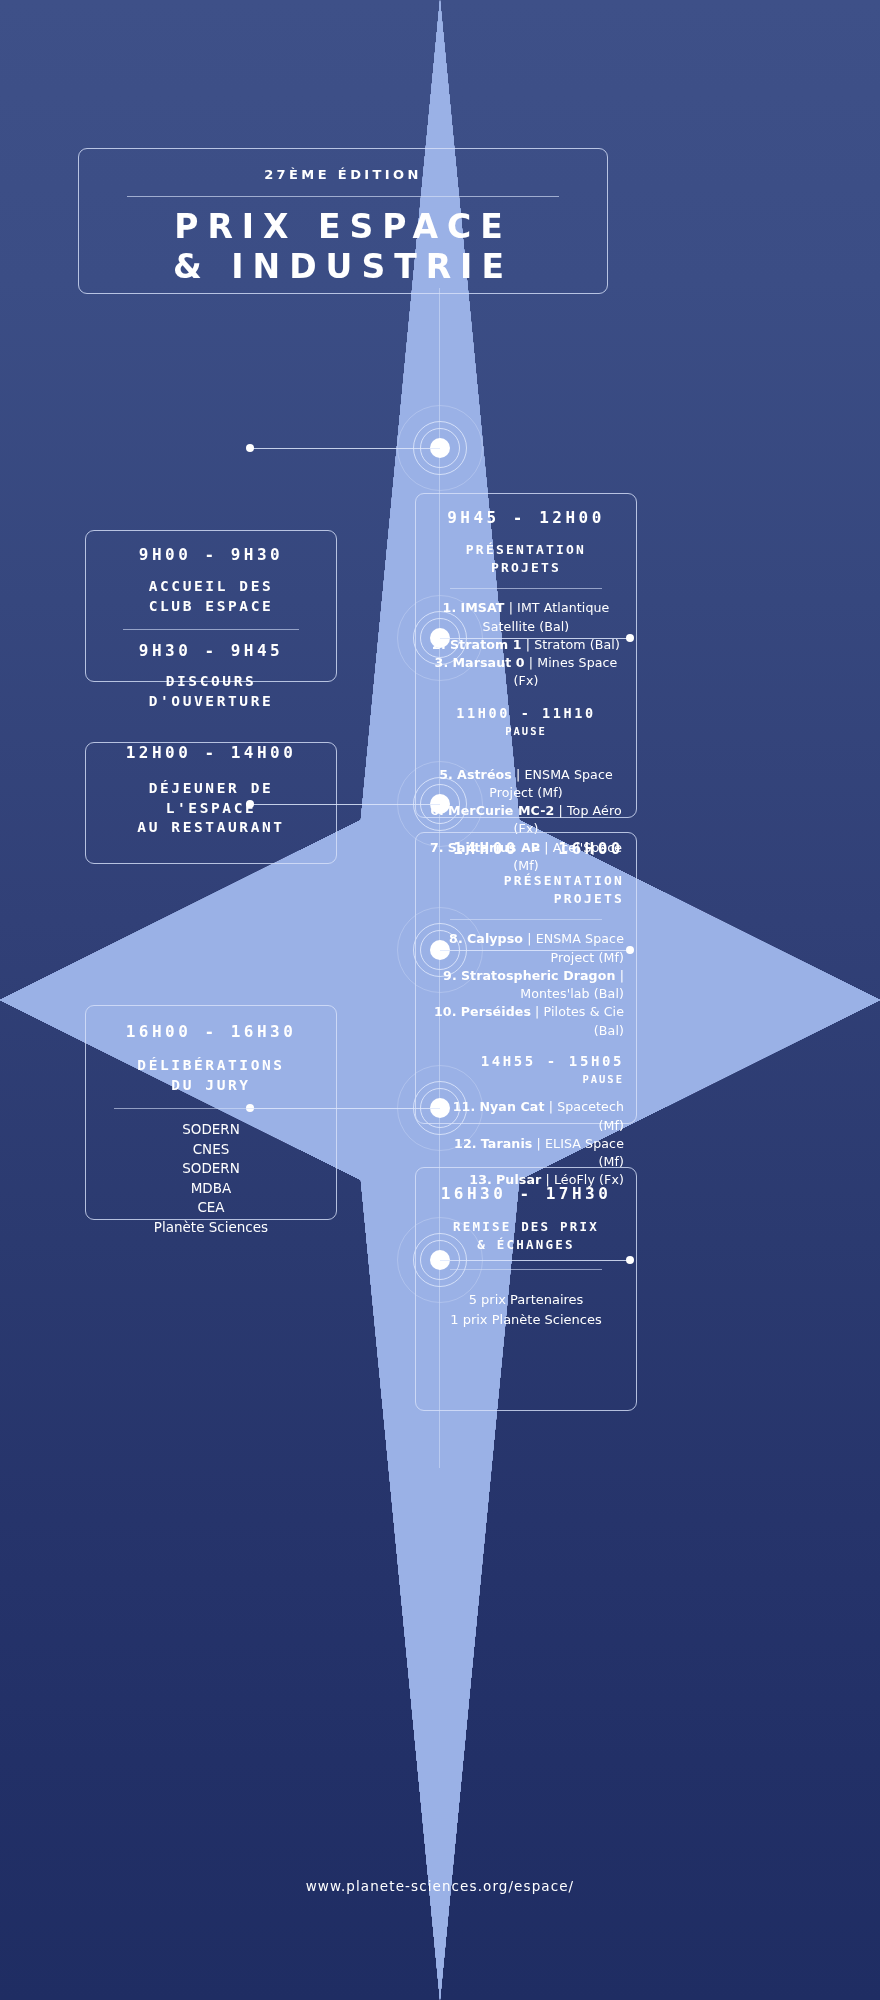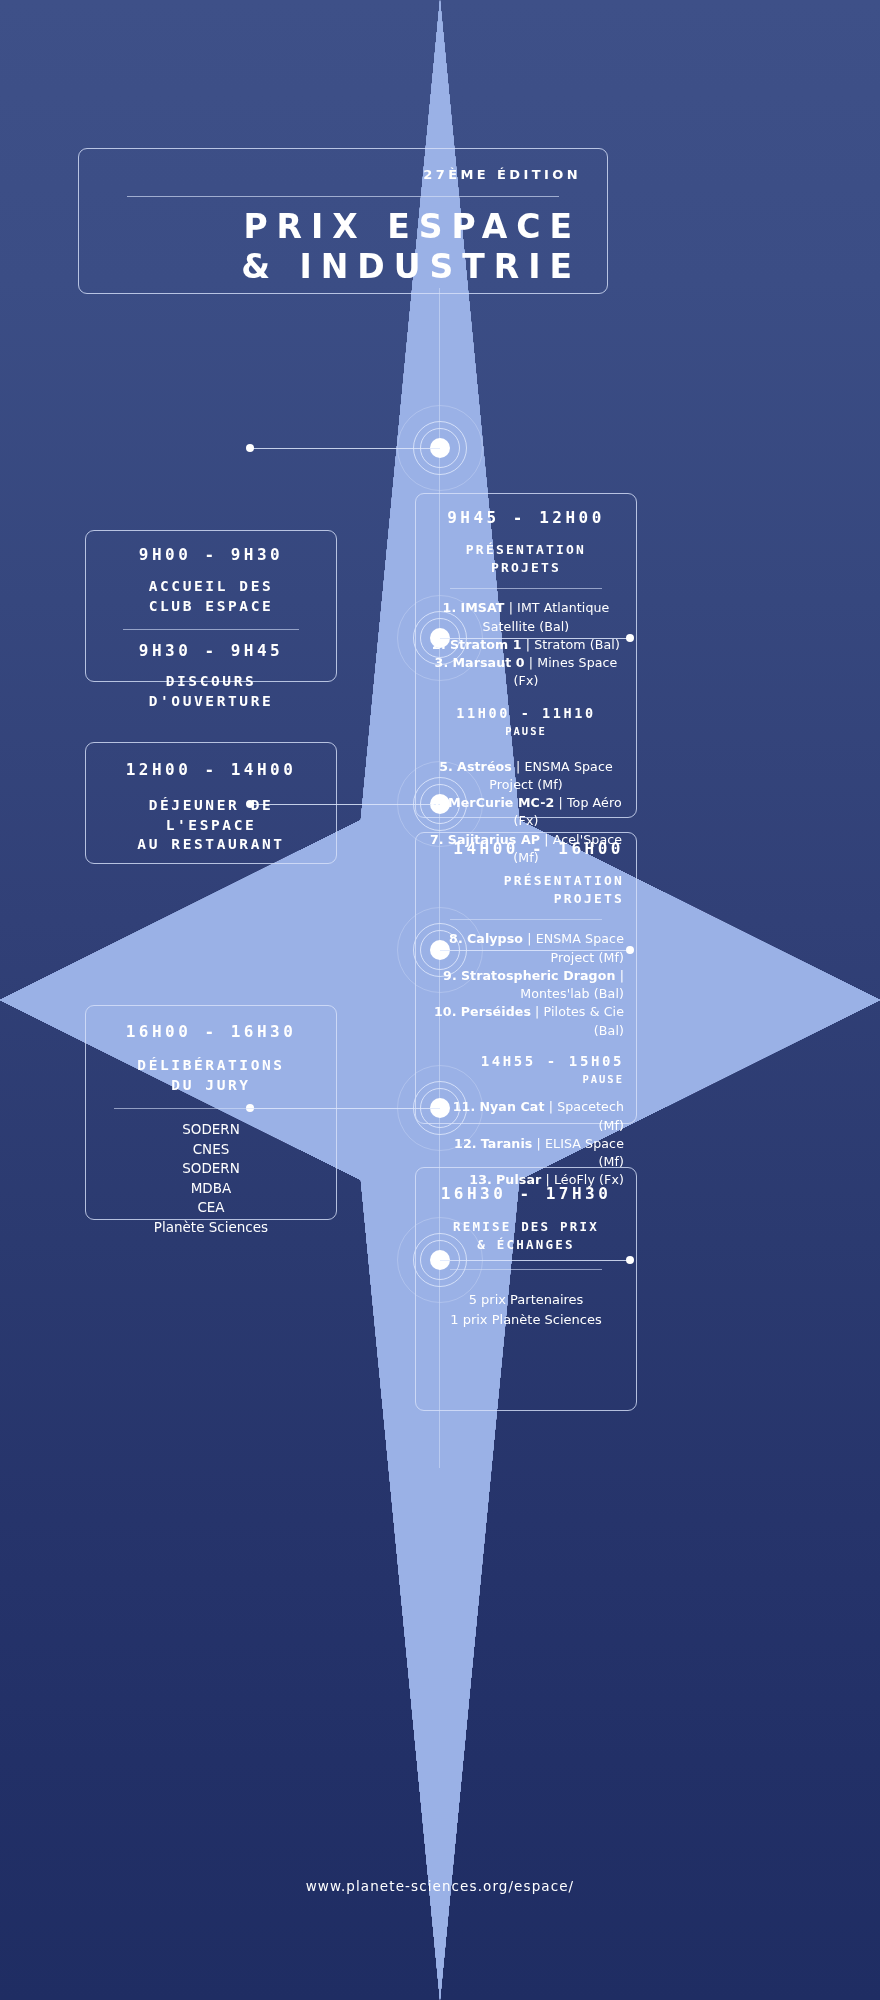--- a/index.html
+++ b/index.html
@@ -135,21 +135,20 @@
     line-height: 1.45;
   }
 
   
   #header-card {
     left: 78px;
     top: 148px;
     width: 530px;
     height: 146px;
     padding: 18px 26px 22px;
-    text-align: right;
   }
   #header-card .edition {
     font-family: "DejaVu Sans", sans-serif;
     font-weight: 700;
     font-size: 13px;
     letter-spacing: 3.4px;
   }
   #header-card .hrule {
     height: 1.1px;
     background: rgba(214,224,248,.65);
@@ -322,21 +321,21 @@
         <span>|</span>
         <span>Mines Space (Fx)</span>
       </div>
     </div>
 
     <div class="disp" style="margin-top:14px;">
       <div class="time" style="font-size:13.5px;letter-spacing:2.6px;">11H00 - 11H10</div>
       <div style="font-size:10.5px;letter-spacing:2px;margin-top:3px;">PAUSE</div>
     </div>
 
-    <div class="body-txt" style="margin-top:21px;">
+    <div class="body-txt" style="margin-top:29px;">
       <div>
         <b>5.</b>
         <b>Astréos</b>
         <span>|</span>
         <span>ENSMA Space Project (Mf)</span>
       </div>
       <div>
         <b>6.</b>
         <b>MerCurie MC-2</b>
         <span>|</span>
@@ -344,21 +343,21 @@
       </div>
       <div>
         <b>7.</b>
         <b>Sajitarius AP</b>
         <span>|</span>
         <span>Acel'Space (Mf)</span>
       </div>
     </div>
   </div>
 
-  <div class="card" style="left:85px;top:742px;width:252px;height:122px;padding:17px 12px;">
+  <div class="card" style="left:85px;top:742px;width:252px;height:122px;padding:0 12px;">
     <div class="disp time">12H00 - 14H00</div>
     <div class="disp evt" style="margin-top:16px;">
       <div>DÉJEUNER DE</div>
       <div>L'ESPACE</div>
       <div>AU RESTAURANT</div>
     </div>
   </div>
 
   <div class="card" style="left:415px;top:832px;width:222px;height:292px;padding:6px 12px;text-align:right;">
     <div class="disp time">14H00 - 16H00</div>

